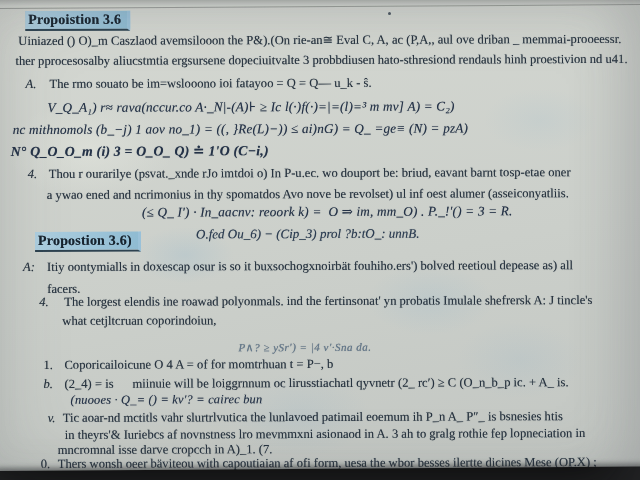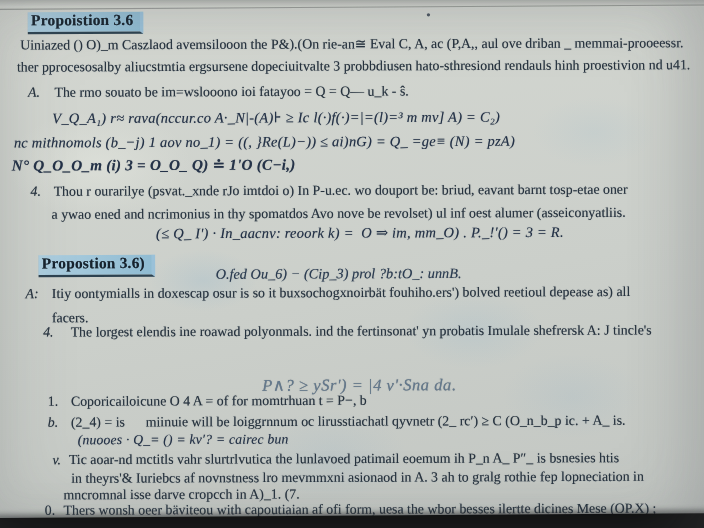--- a/index.html
+++ b/index.html
@@ -36,21 +36,21 @@
     text-shadow:0 0 .7px rgba(39,51,63,.55); }
   .math { font-style:italic; font-size:13.2px; color:#243248; letter-spacing:.2px; }
   .bold-math { font-weight:bold; font-size:13.8px; }
   .mk { display:inline-block; }
   .hl { position:absolute; font-weight:bold; font-size:14px; color:#17232e;
     background:linear-gradient(100deg, #aecfe0, #8fbbd2);
     padding:1px 6px 1px 3px; white-space:pre; letter-spacing:.2px;
     border-bottom:2px solid #2d4250; border-right:3px solid rgba(150,190,215,.85);
     text-shadow:0 0 .6px rgba(18,30,42,.6); }
   .hl-math { font-style:italic; font-size:13px; color:#2b3c52; }
-  .faint-math { font-style:italic; font-size:15px; color:#64798d; letter-spacing:.5px; }
+  .faint-math { font-style:italic; font-size:11px; color:#64798d; letter-spacing:.5px; }
 </style>
 </head>
 <body>
 
 <div id="frame">
   <div id="paper"></div>
   <div id="top-strip"></div>
   <div id="top-line"></div>
   <div id="speck"></div>
 
@@ -66,26 +66,27 @@
     <div class="ln math" style="left:48px; top:99px;">V_Q_A₁) r≈ rava(nccur.co A·_N|-(A)⊦ ≥ Ic l(·)f(·)=|=(l)=³ m mv] A) = C₂)</div>
     <div class="ln math" style="left:13px; top:121px;">nc mithnomols (b_−j) 1 aov no_1) = ((, }Re(L)−)) ≤ ai)nG) = Q_ =ge≡ (N) = pzA)</div>
     <div class="ln math bold-math" style="left:11px; top:142px;">N° Q_O_O_m (i) 3 = O_O_ Q) ≐ 1ʹO (C−i,)</div>
 
     <div class="ln" style="left:28px; top:166px;"><span class="mk" style="width:21px; font-style:italic;">4.</span><span>Thou r ourarilye (psvat._xnde rJo imtdoi o) In P-u.ec. wo douport be: briud, eavant barnt tosp-etae oner</span></div>
     <div class="ln" style="left:47px; top:187px;">a ywao ened and ncrimonius in thy spomatdos Avo nove be revolset) ul inf oest alumer (asseiconyatliis.</div>
 
     <div class="ln math" style="left:142px; top:204px;">(≤ Q_ I') · In_aacnv: reoork k) =  O ⇒ im, mm_O) . P._!′() = 3 = R.</div>
 
     <div class="hl" style="left:35px; top:231px;">Propostion 3.6)</div>
-    <div class="ln hl-math" style="left:196px; top:241px;font-family:Liberation Serif, serif;">O.fed Ou_6) − (Cip_3) prol ?b:tO_: unnB.</div>
+    <div class="ln hl-math" style="left:196px; top:226px;font-family:Liberation Serif, serif;">O.fed Ou_6) − (Cip_3) prol ?b:tO_: unnB.</div>
 
     <div class="ln" style="left:23px; top:259px;"><span class="mk" style="width:24px; font-style:italic;">A:</span><span>Itiy oontymialls in doxescap osur is so it buxsochogxnoirbät fouhiho.ers') bolved reetioul depease as) all</span></div>
     <div class="ln" style="left:47px; top:281px;text-align:center;">facers.</div>
 
     <div class="ln" style="left:39px; top:294px;"><span class="mk" style="width:25px; font-style:italic;">4.</span><span>The lorgest elendis ine roawad polyonmals. ind the fertinsonat' yn probatis Imulale shefrersk A: J tincle's</span></div>
+    <div class="ln" style="left:62px; top:313px;">what cetjltcruan coporindoiun,</div>
 
     <div class="ln faint-math" style="left:238px; top:341px;">P∧? ≥ ySr') = |4 v'·Sna da.</div>
 
     <div class="ln" style="left:43px; top:357px;"><span class="mk" style="width:21px;">1.</span><span>Coporicailoicune O 4 A = of for momtrhuan t = P−, b</span></div>
 
     <div class="ln" style="left:43px; top:376px;"><span class="mk" style="width:21px; font-style:italic;">b.</span><span>(2_4) = is      miinuie will be loiggrnnum oc lirusstiachatl qyvnetr (2_ rc′) ≥ C (O_n_b_p ic. + A_ is.</span></div>
     <div class="ln math" style="left:70px; top:392px; font-size:12.4px;text-align:right;">(nuooes · Q_= () = kv′? = cairec bun</div>
 
     <div class="ln" style="left:47px; top:410px;"><span class="mk" style="width:15px; font-style:italic;">v.</span><span>Tic aoar-nd mctitls vahr slurtrlvutica the lunlavoed patimail eoemum ih P_n A_ P″_ is bsnesies htis</span></div>
     <div class="ln" style="left:64px; top:427px;">in theyrs'&amp; Iuriebcs af novnstness lro mevmmxni asionaod in A. 3 ah to gralg rothie fep lopneciation in</div>

